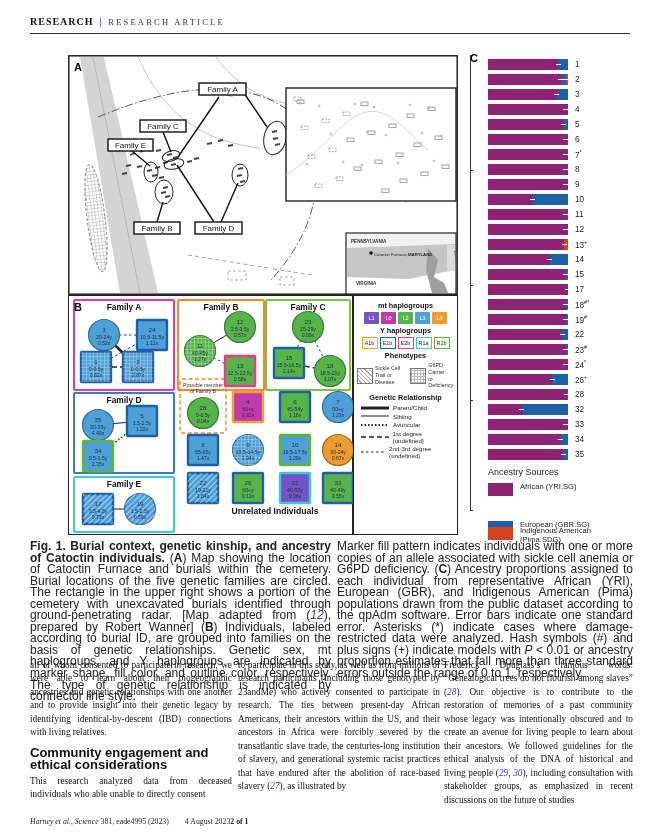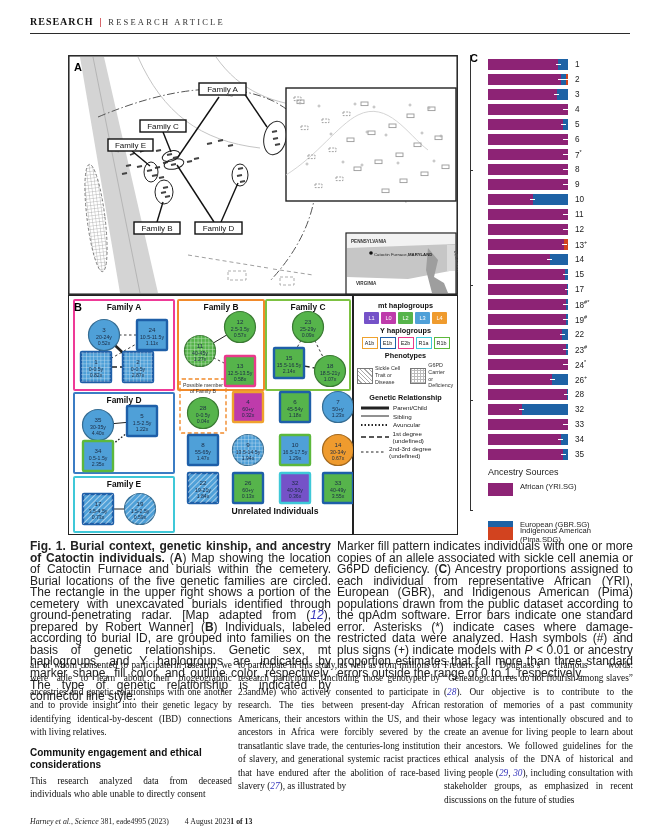--- a/index.html
+++ b/index.html
@@ -45,21 +45,21 @@
   .anc-entry{position:absolute;left:20px;display:flex;gap:7px;align-items:flex-start;}
   .anc-sw{width:25px;height:13px;flex:0 0 auto;margin-top:1px;}
   .anc-lab{font-size:7.6px;color:#222;width:112px;line-height:1.25;}
   
   .caption{font-size:12px;line-height:11.55px;color:#222;text-align:justify;}
   .caption .b{font-weight:bold;}
   .link{color:#3636bb;}
   .i{font-style:italic;}
   
   .bodycol{font-family:"Liberation Serif",serif;font-size:9.3px;line-height:13.45px;color:#111;text-align:justify;}
-  .bodyhead{font-family:"Liberation Sans",sans-serif;font-weight:bold;font-size:10px;line-height:12px;margin:7px 0 4px 0;text-align:left;}
+  .bodyhead{font-family:"Liberation Sans",sans-serif;font-weight:bold;font-size:13px;line-height:12px;margin:7px 0 4px 0;text-align:left;}
   
   #footer{left:30px;top:817px;width:600px;font-family:"Liberation Serif",serif;font-size:7.8px;color:#222;display:flex;justify-content:flex-start;}
   #footer .date{margin-left:16px;}
   #footer .pg{font-weight:bold;}
   svg text{font-family:"Liberation Sans",sans-serif;}
 </style>
 </head>
 <body>
 
 <div id="page">
@@ -754,15 +754,15 @@
   <div class="abs bodycol" style="left:30px;top:659px;width:202px">
     <div><span>all of whom consented to participate in research, we were able to learn about their biogeographic ancestries and genetic relationships with one another and to provide insight into their genetic legacy by identifying identical-by-descent (IBD) connections with living relatives.</span></div>
     <div class="bodyhead">Community engagement and ethical considerations</div>
     <div><span>This research analyzed data from deceased individuals who able unable to directly consent</span></div>
   </div>
   <div class="abs bodycol" style="left:238px;top:659px;width:202px"><span>to participate in this study, as well as from millions of research participants (including those genotyped by 23andMe) who actively consented to participate in research. The ties between present-day African Americans, their ancestors within the US, and their ancestors in Africa were forcibly severed by the transatlantic slave trade, the centuries-long institution of slavery, and generational systemic racist practices that have endured after the abolition of race-based slavery (</span><span class="i link">27</span><span>), as illustrated by</span></div>
   <div class="abs bodycol" style="left:444px;top:659px;width:189px"><span>Frederick Douglass’s famous words: “Genealogical trees do not flourish among slaves” (</span><span class="i link">28</span><span>). Our objective is to contribute to the restoration of memories of a past community whose legacy was intentionally obscured and to create an avenue for living people to learn about their ancestors. We followed guidelines for the ethical analysis of the DNA of historical and living people (</span><span class="i link">29</span><span>, </span><span class="i link">30</span><span>), including consultation with stakeholder groups, as emphasized in recent discussions on the future of studies</span></div>
 
   <div class="abs" id="footer">
     <span><span><span class="i">Harney </span><span class="i">et al.</span><span>, </span><span class="i">Science </span><span class="b">381</span><span>, eade4995 (2023)</span></span><span class="date">4 August 2023</span></span>
-    <span class="pg">1 of 13</span>
+    <span class="pg">2 of 1</span>
   </div>
 </div>
 
 </body></html>

